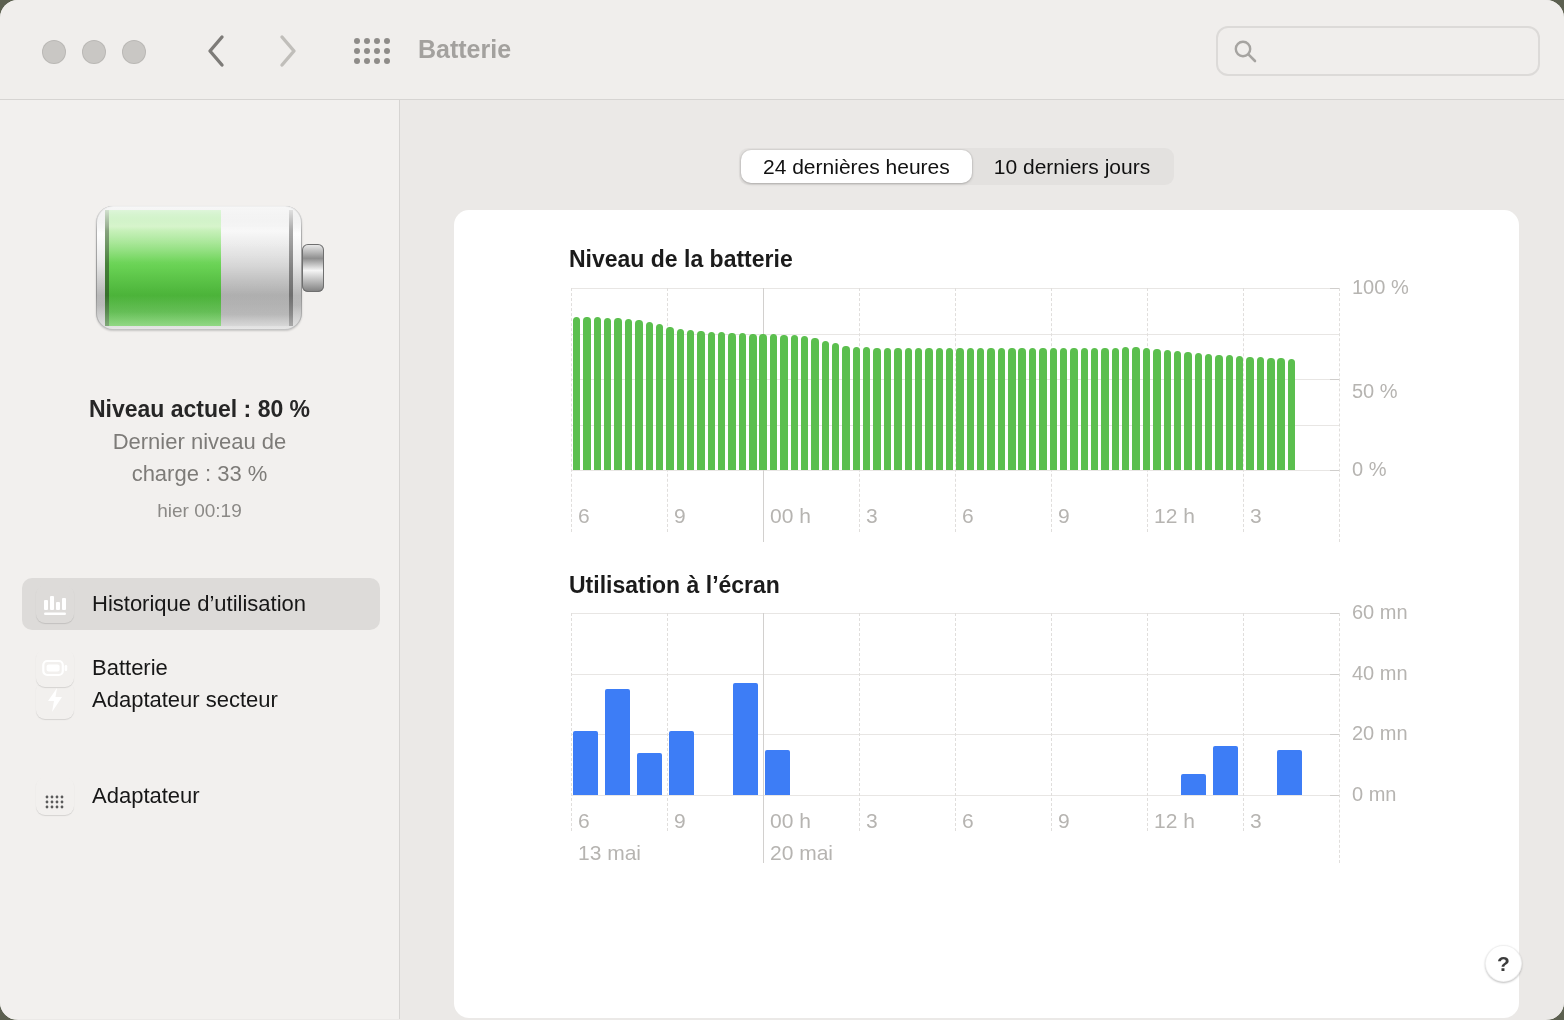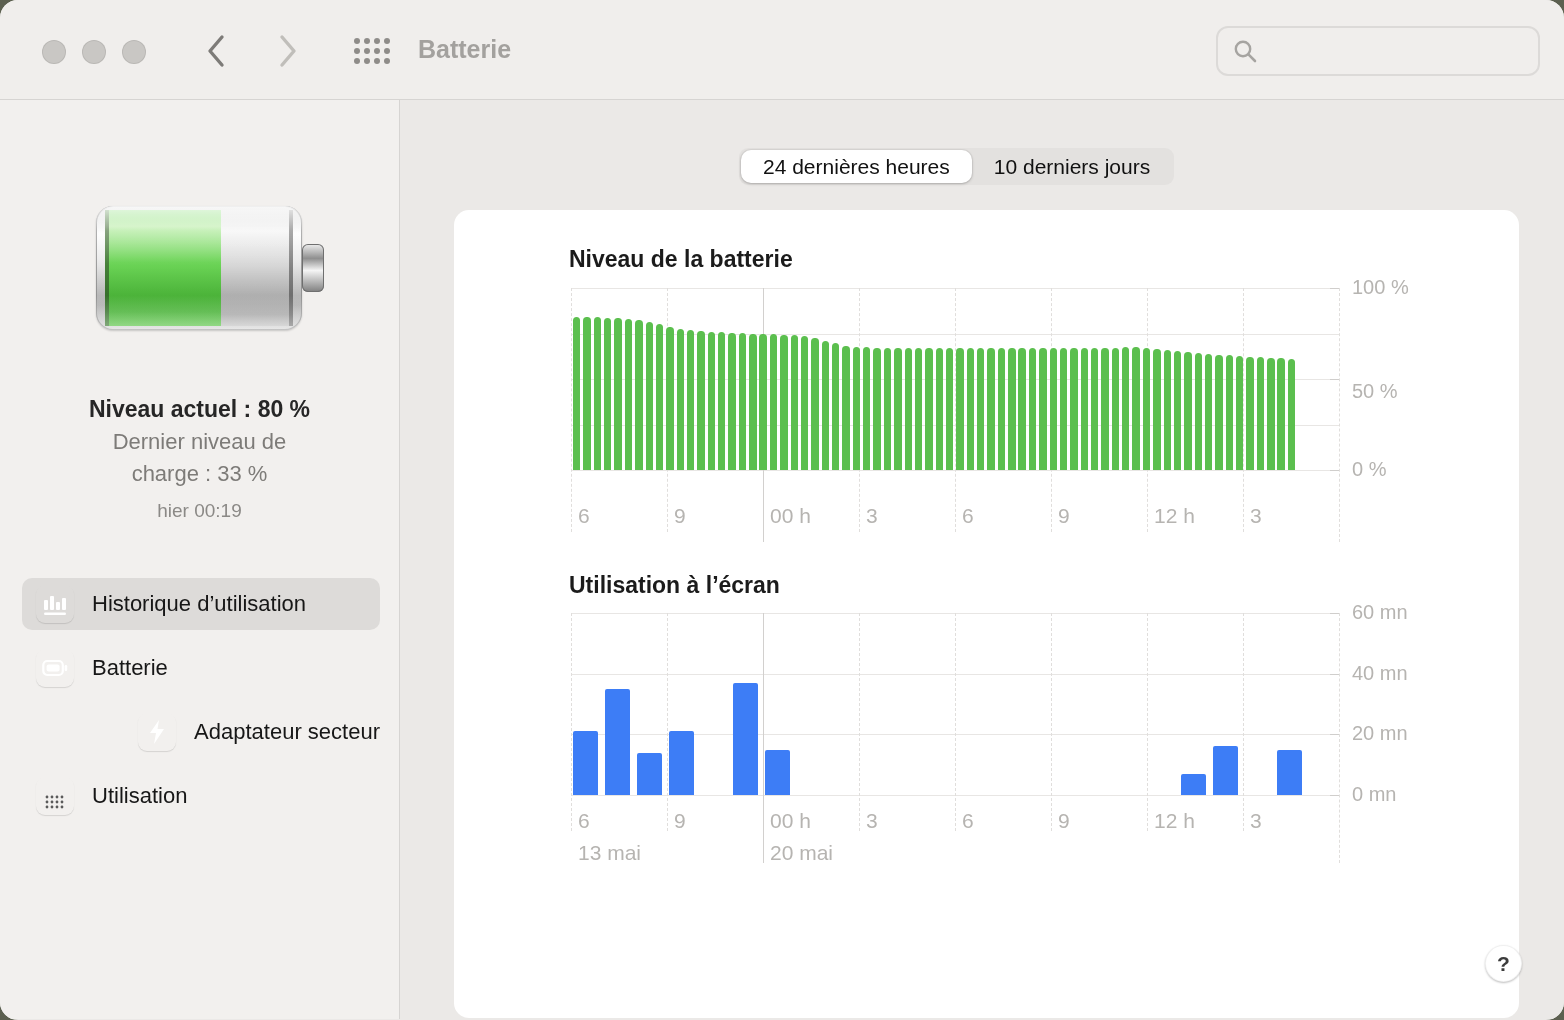--- a/index.html
+++ b/index.html
@@ -149,21 +149,21 @@
           <div class="nav-item" style="top: 542px;">
             <div class="nav-ico">
               <svg width="26" height="18" viewBox="0 0 26 18">
                 <rect x="1.3" y="2" width="19.5" height="14" rx="4" fill="none" stroke="#fff" stroke-width="2.2"></rect>
                 <rect x="4.6" y="5.4" width="13" height="7.2" rx="2" fill="#fff"></rect>
                 <rect x="22.6" y="6" width="2.6" height="6" rx="1.3" fill="#fff"></rect>
               </svg>
             </div>
             <span class="nav-label">Batterie</span>
           </div>
-          <div class="nav-item" style="top: 606px; justify-content: flex-end;">
+          <div class="nav-item" style="top: 574px;">
             <div class="nav-ico">
               <svg width="22" height="26" viewBox="0 0 22 26">
                 <path d="M13 1 L4 14 H10 L8 25 L18 10 H11.5 Z" fill="#fff"></path>
               </svg>
             </div>
             <span class="nav-label">Adaptateur secteur</span>
           </div>
           <div class="nav-item" style="top: 670px;">
             <div class="nav-ico">
               <div class="band"></div>
@@ -177,21 +177,21 @@
                   <circle cx="9" cy="8" r="1.4"></circle>
                   <circle cx="14" cy="8" r="1.4"></circle>
                   <circle cx="19" cy="8" r="1.4"></circle>
                   <circle cx="4" cy="13" r="1.4"></circle>
                   <circle cx="9" cy="13" r="1.4"></circle>
                   <circle cx="14" cy="13" r="1.4"></circle>
                   <circle cx="19" cy="13" r="1.4"></circle>
                 </g>
               </svg>
             </div>
-            <span class="nav-label">Utilisation</span>
+            <span class="nav-label">Adaptateur</span>
           </div>
         </div>
     </div>
 
     <div class="main">
       <div class="seg" id="seg">
           <div class="seg-btn sel">24 dernières heures</div>
           <div class="seg-btn">10 derniers jours</div>
         </div>
       <div class="card">

